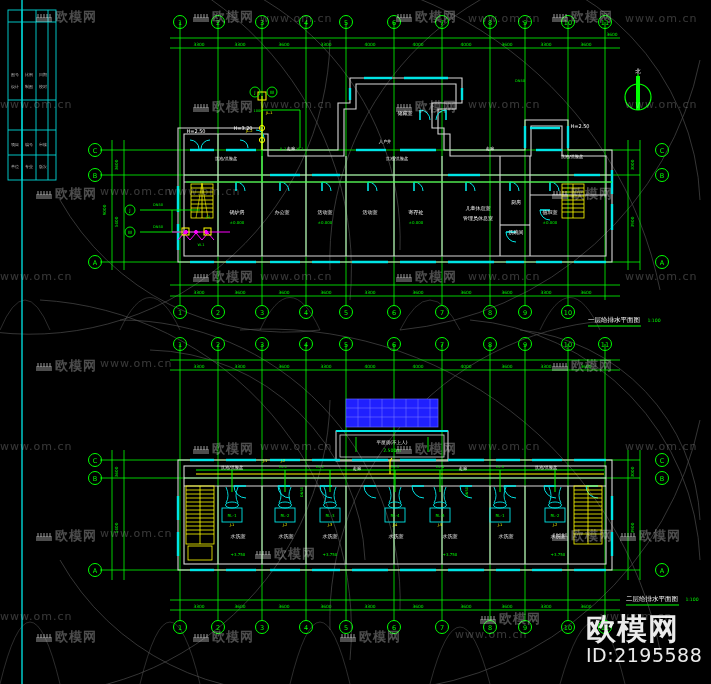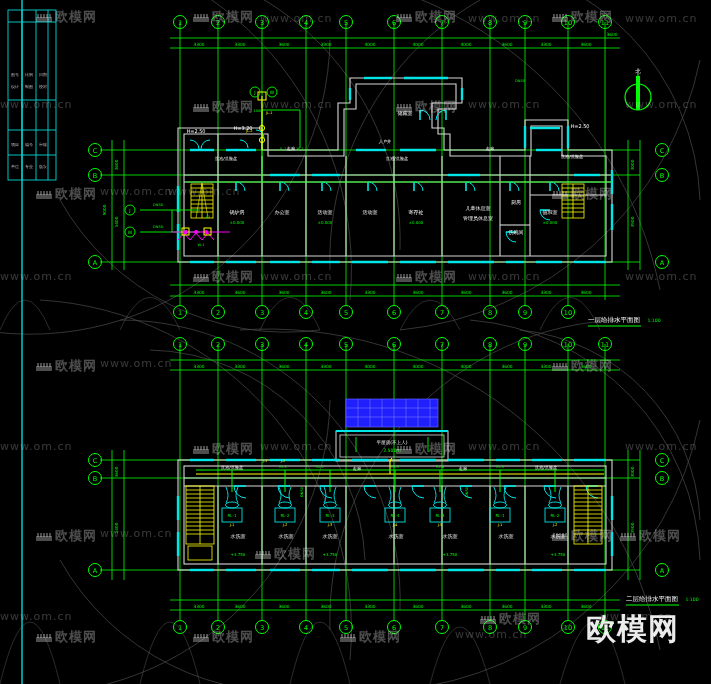--- a/index.html
+++ b/index.html
@@ -1084,15 +1084,16 @@
       <div class="wm wm-url" style="left: 468px; top: 440px;">www.om.cn</div>
       <div class="wm wm-url" style="left: 625px; top: 440px;">www.om.cn</div>
       <div class="wm wm-url" style="left: 0px; top: 610px;">www.om.cn</div>
       <div class="wm wm-url" style="left: 455px; top: 628px;">www.om.cn</div>
       <div class="wm wm-url" style="left: 100px; top: 527px;">www.om.cn</div>
       <div class="wm wm-url" style="left: 600px; top: 610px;">www.om.cn</div>
     </div>
 
   <div class="wm-big" style="left:586px;top:614px;">
     <span class="t1">欧模网</span>
+    <span class="t2">ID:2195588</span>
   </div>
 
 </div>
 
 </body></html>

